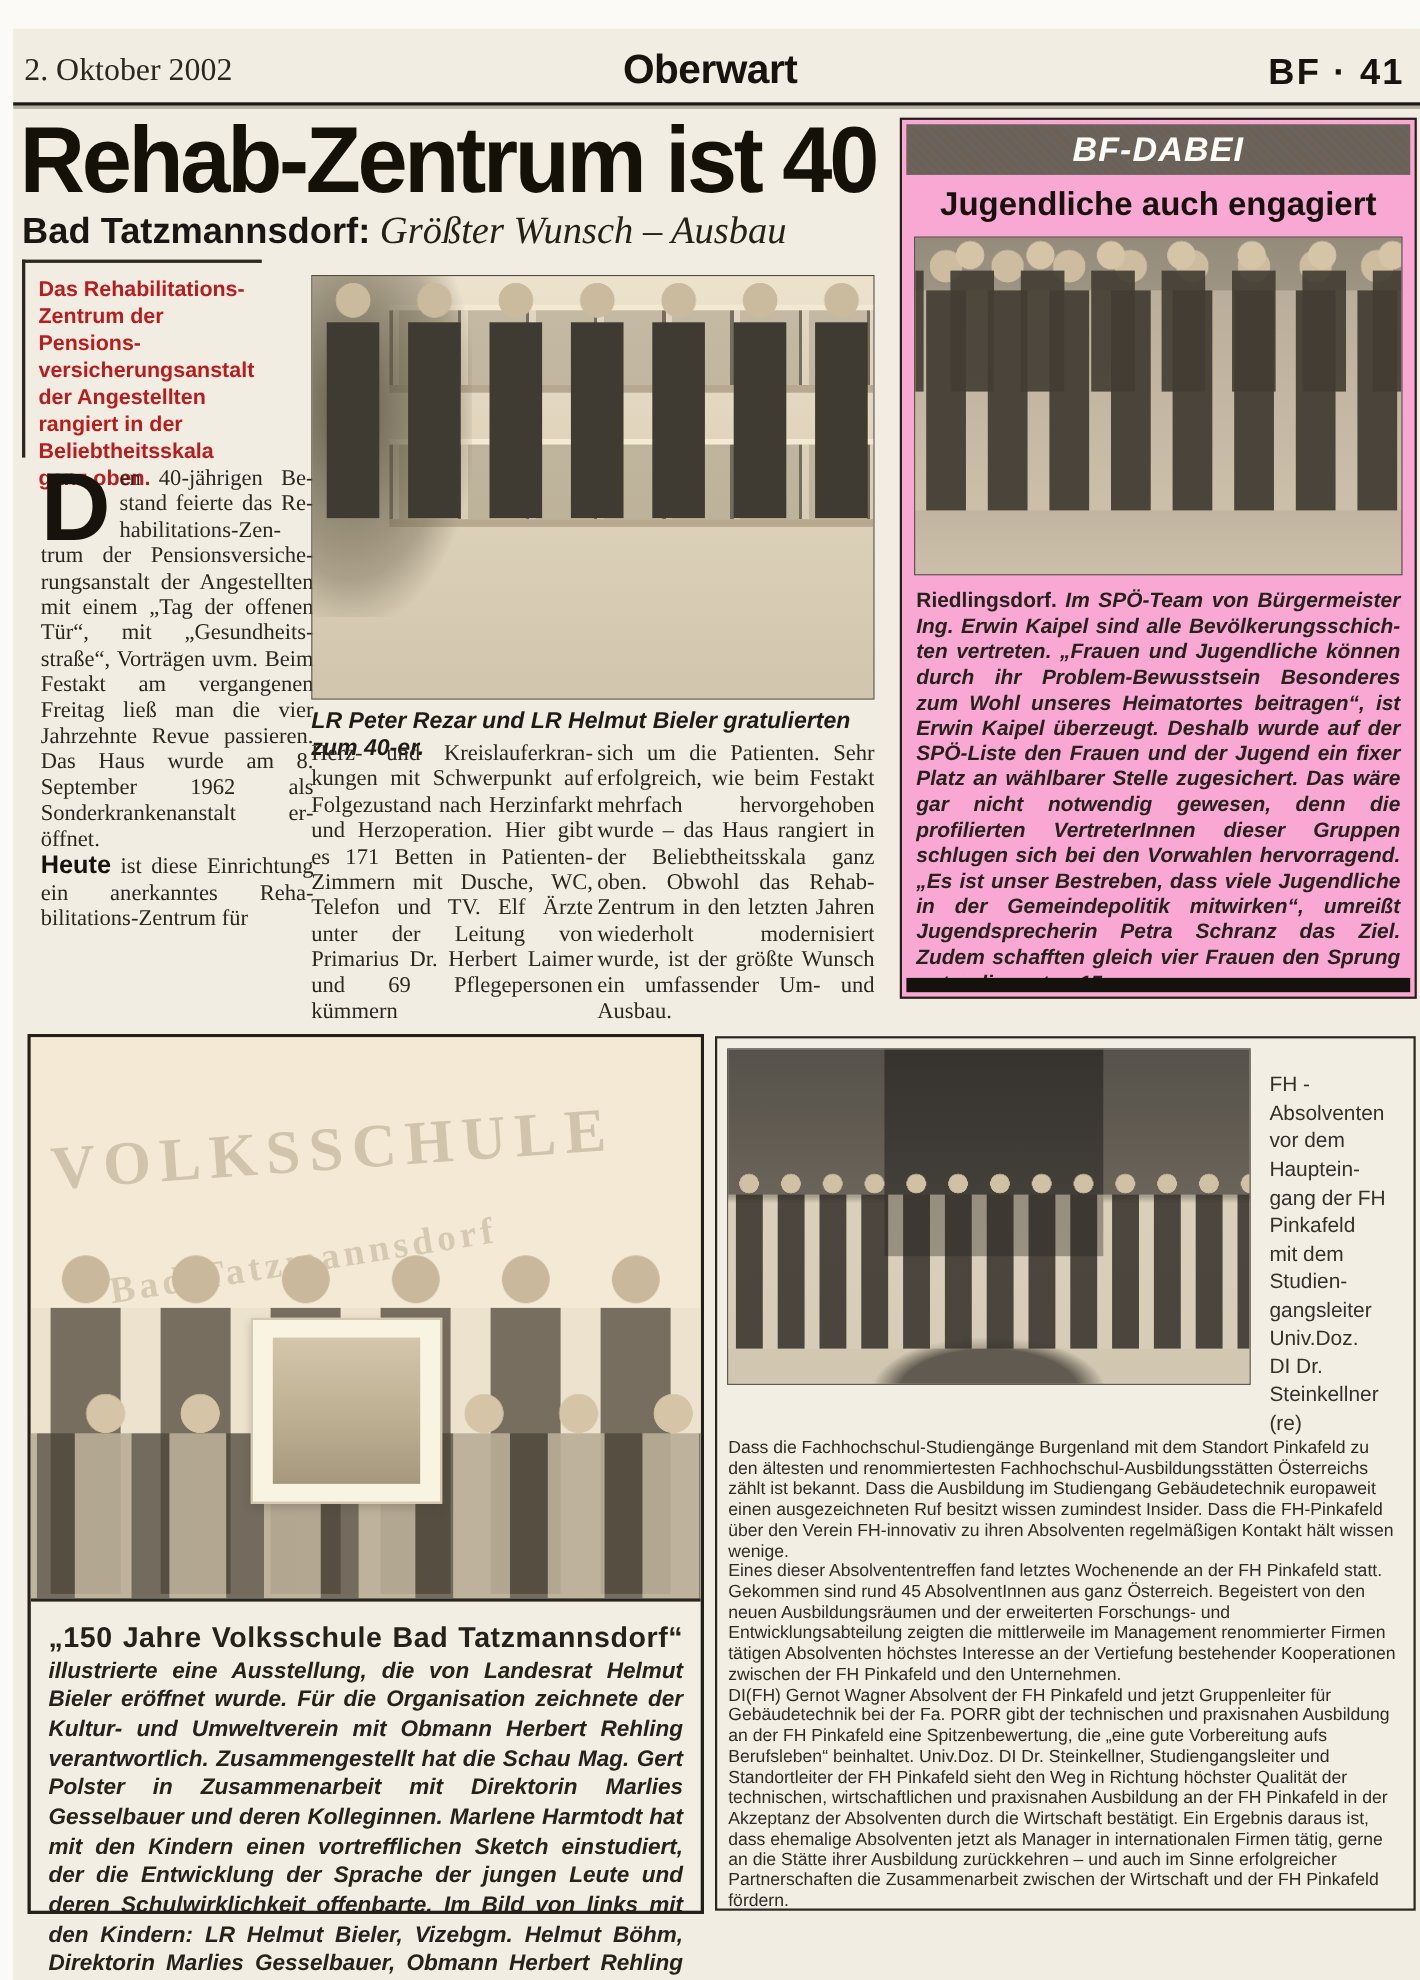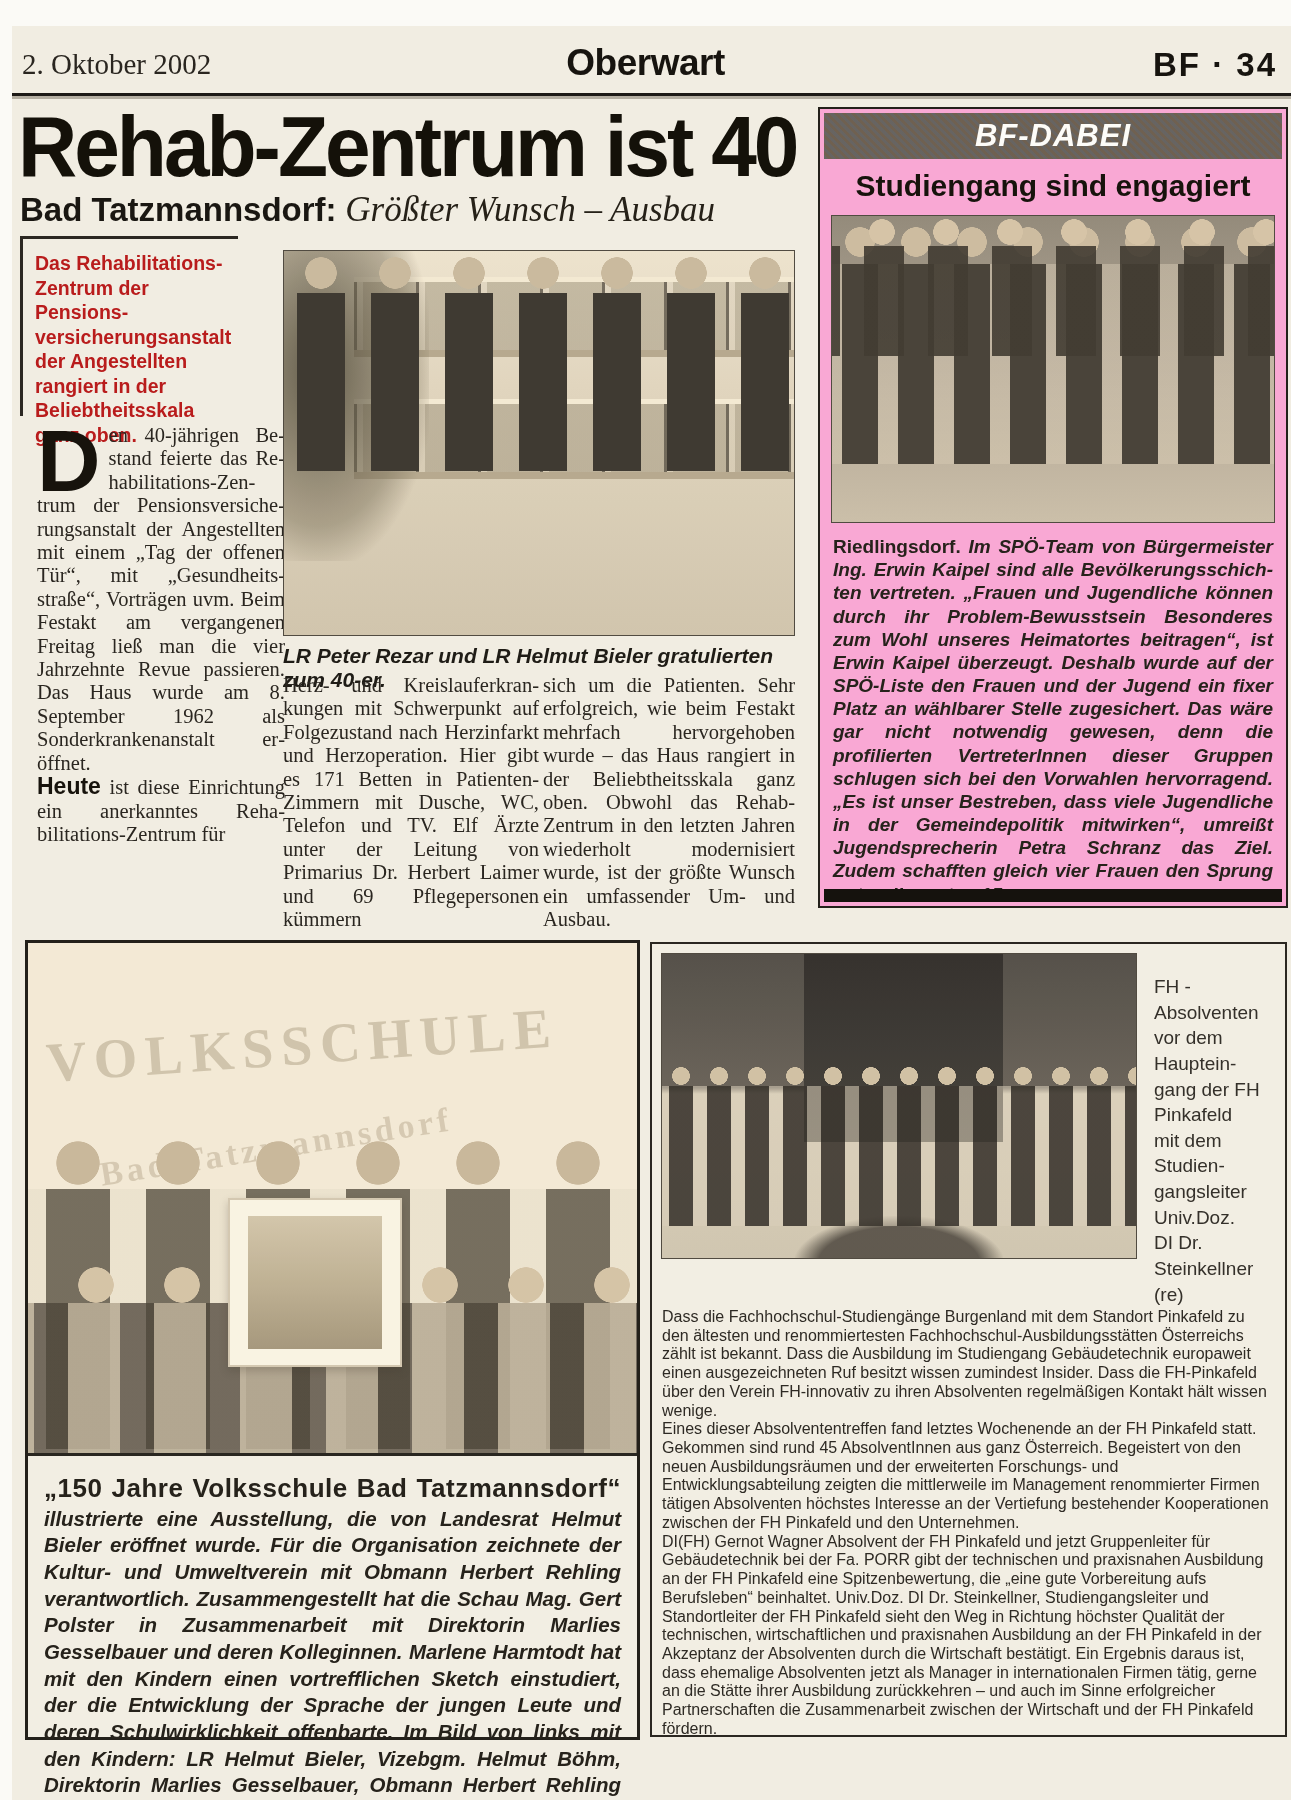--- a/index.html
+++ b/index.html
@@ -81,21 +81,21 @@
   .fh-body{position:absolute;left:10px;right:16px;top:364px;font-size:16px;line-height:1.17;color:#2e2a24;}
 </style>
 </head>
 <body>
 
 <div class="scan-edge-top"></div>
 <div class="scan-edge-left"></div>
 
 <div class="hdr-date">2. Oktober 2002</div>
 <div class="hdr-section">Oberwart</div>
-<div class="hdr-page">BF · 34</div>
+<div class="hdr-page">BF · 41</div>
 <div class="hdr-rule"></div>
 
 <div class="headline">Rehab-Zentrum ist 40</div>
 <div class="subhead">
   <span class="sb-bold">Bad Tatzmannsdorf:</span><span class="sb-it"> Größter Wunsch – Ausbau</span>
 </div>
 
 <div class="intro-box">Das Rehabilitations-Zentrum der Pensions­versicherungs­anstalt der Ange­stellten rangiert in der Beliebtheits­skala ganz oben.</div>
 
 <div class="col col1">
@@ -117,21 +117,21 @@
       background-position:0 0,13px 42px,13px 52px;
       background-repeat:repeat-x,repeat-x,repeat-x;"></div>
 </div>
 <div class="caption-main">LR Peter Rezar und LR Helmut Bieler gratulierten zum 40-er.</div>
 
 <div class="col col2">Herz- und Kreislaufer­kran­kungen mit Schwerpunkt auf Folgezustand nach Herzinfarkt und Herzope­ration. Hier gibt es 171 Bet­ten in Patienten-Zimmern mit Dusche, WC, Telefon und TV. Elf Ärzte unter der Leitung von Primarius Dr. Herbert Laimer und 69 Pflegepersonen kümmern</div>
 <div class="col col3">sich um die Patienten. Sehr erfolgreich, wie beim Fest­akt mehrfach hervorgeho­ben wurde – das Haus ran­giert in der Beliebtheits­ska­la ganz oben. Obwohl das Rehab-Zentrum in den letz­ten Jahren wiederholt mo­dernisiert wurde, ist der größte Wunsch ein umfas­sender Um- und Ausbau.</div>
 
 <div class="bf-box">
   <div class="bf-bar">BF-DABEI</div>
-  <div class="bf-heading">Studiengang sind engagiert</div>
+  <div class="bf-heading">Jugendliche auch engagiert</div>
   <div class="photo bf-photo ph-frame">
     <div class="crowd" style="height:250px;
         --p:56px;
         background-image:
           radial-gradient(circle 15px at 28px 26px,#cbbaa0 97%,transparent),
           linear-gradient(90deg,#433d33 0 36px,rgba(210,200,182,.5) 36px 56px);
         background-size:56px 52px,56px 200px;
         background-position:0 0,10px 48px;
         background-repeat:repeat-x,repeat-x;"></div>
     <div class="crowd" style="height:150px;

